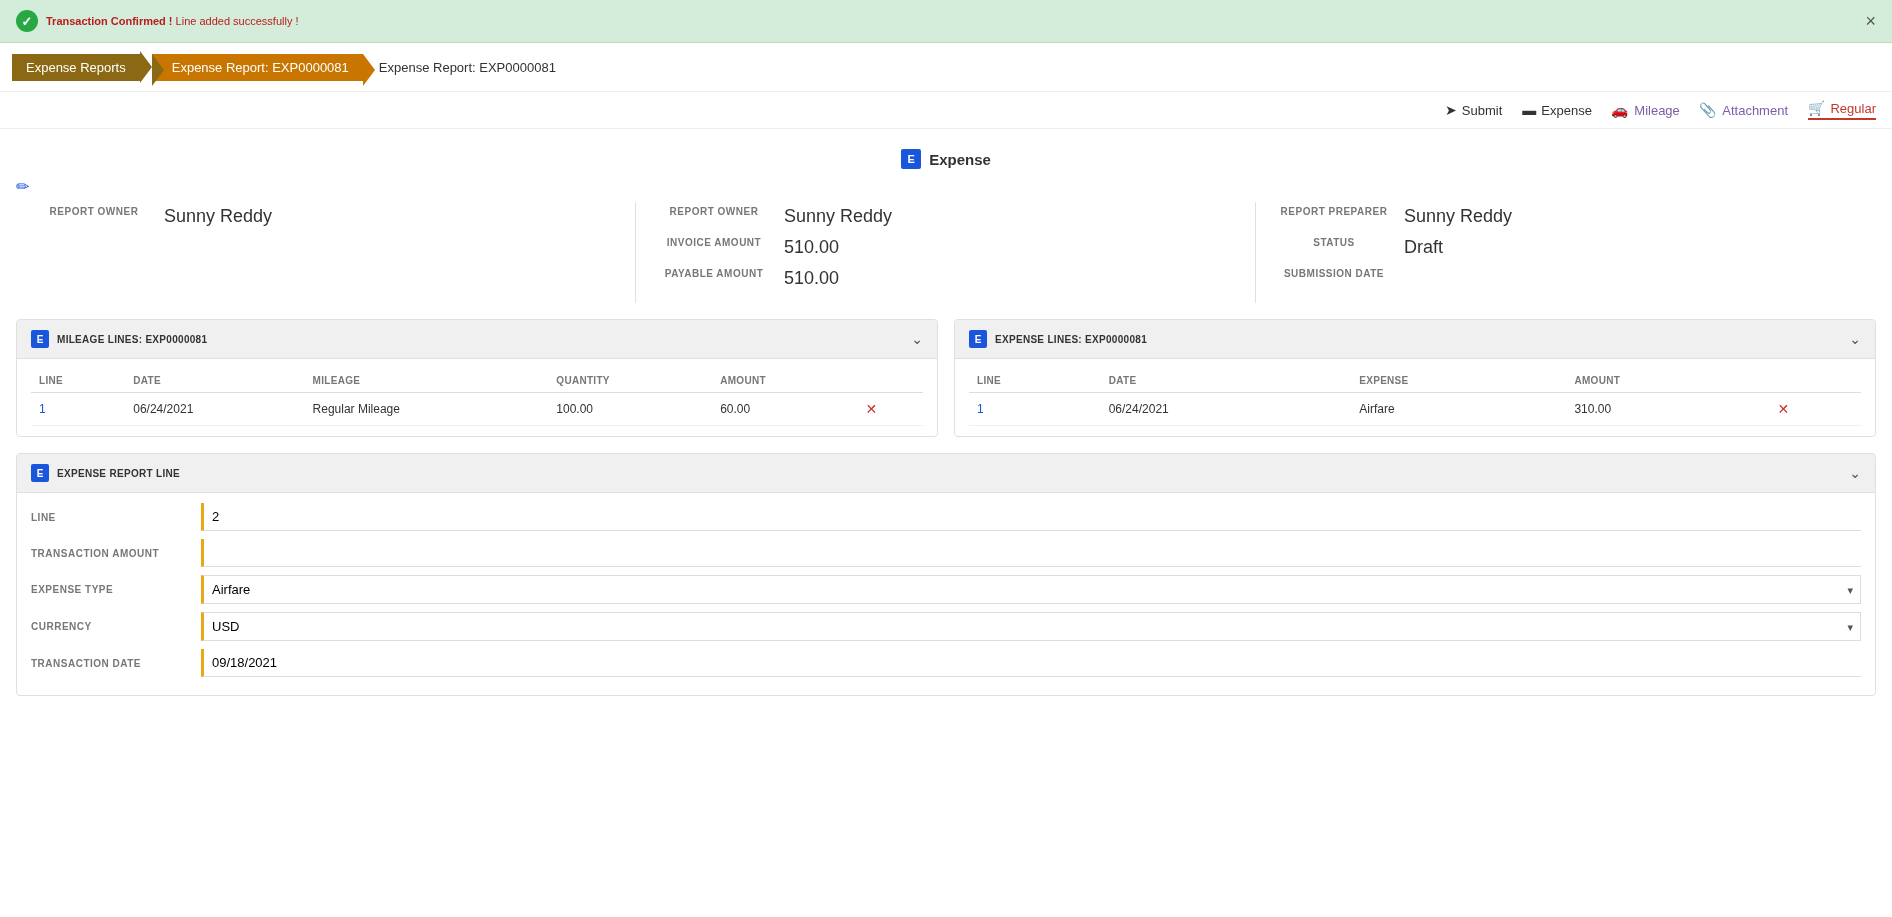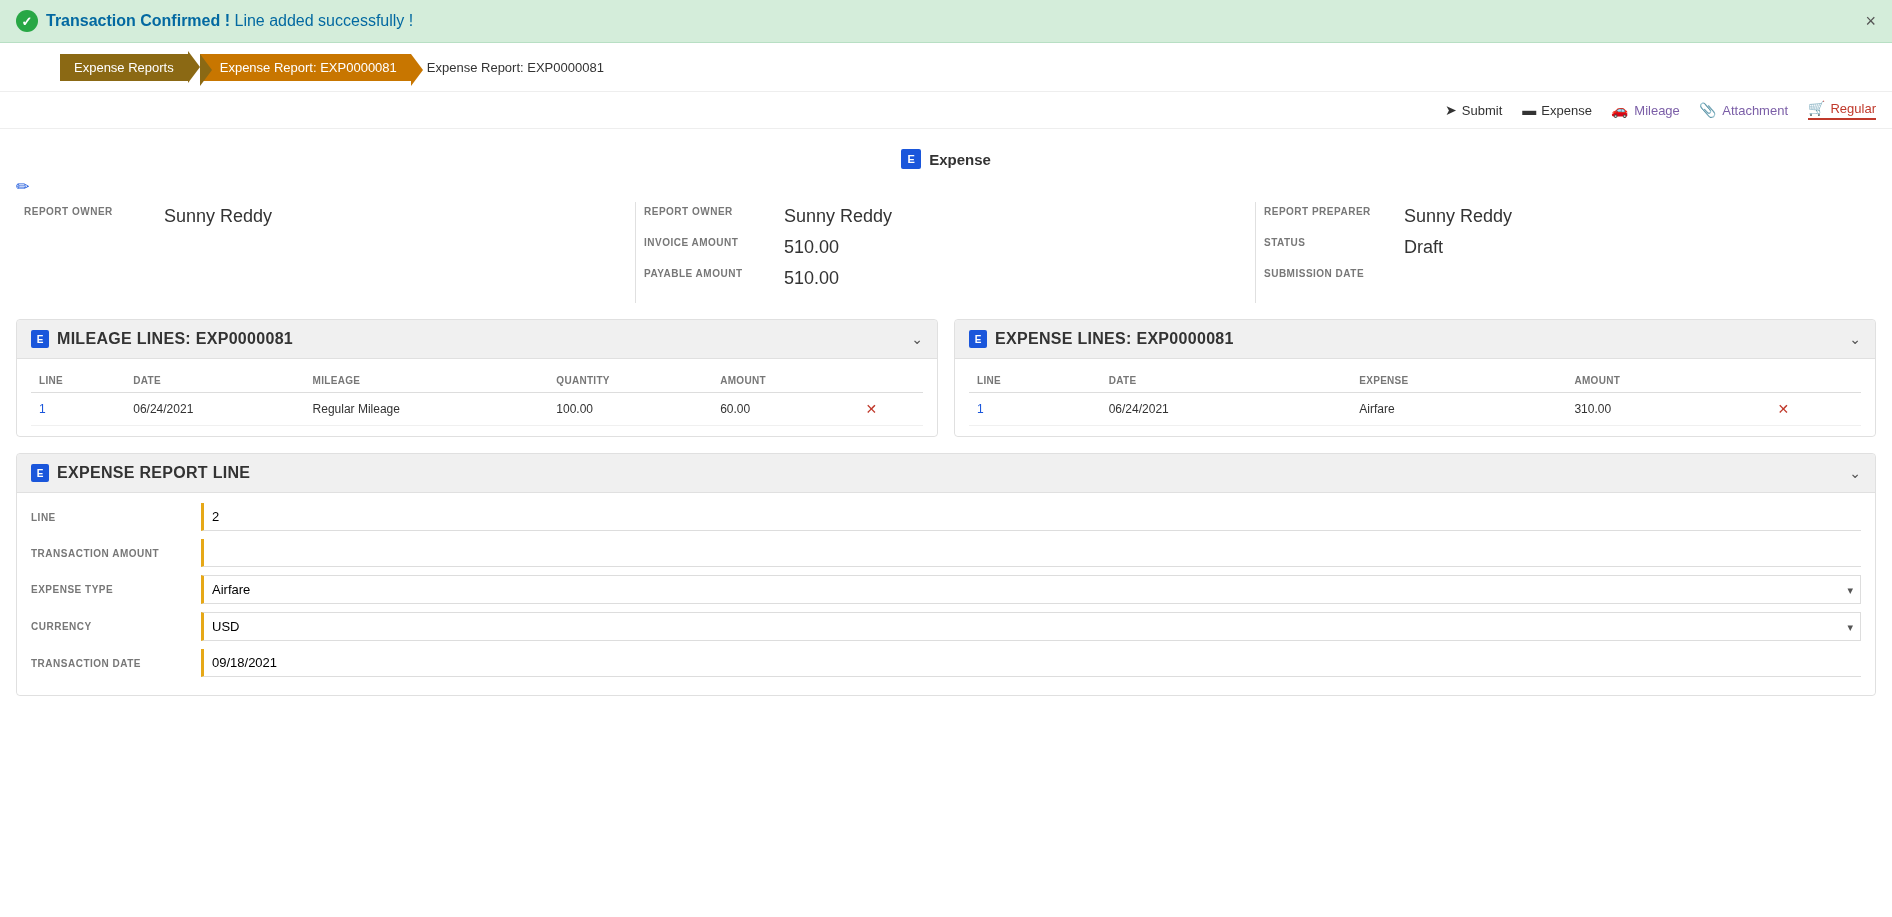--- a/index.html
+++ b/index.html
@@ -20,22 +20,22 @@
       gap: 8px;
     }
     .success-icon {
       width: 22px; height: 22px;
       border-radius: 50%;
       background: #28a745;
       display: flex; align-items: center; justify-content: center;
       color: white; font-size: 13px; font-weight: bold; flex-shrink: 0;
     }
     .success-text {
-      font-size: 16px;
-      color: #0369a1;
+      font-size: 11px;
+      color: #b91c1c;
     }
     .success-text strong { font-weight: 700; }
     .close-btn {
       background: none; border: none; font-size: 18px; cursor: pointer; color: #555;
     }
 
     
     .breadcrumb-bar {
       display: flex;
       align-items: center;
@@ -47,21 +47,20 @@
       display: flex; align-items: center;
     }
     .breadcrumb-link {
       background: #8B6914;
       color: white;
       padding: 6px 14px;
       font-size: 13px;
       cursor: pointer;
       border: none;
       text-decoration: none;
-      margin-left: 48px;
     }
     .breadcrumb-arrow {
       width: 0; height: 0;
       border-top: 16px solid transparent;
       border-bottom: 16px solid transparent;
       border-left: 12px solid #8B6914;
     }
     .breadcrumb-current {
       background: #c87600;
       color: white;
@@ -145,20 +144,21 @@
     .edit-icon {
       color: #1a56db; font-size: 16px; cursor: pointer;
     }
 
     
     .info-grid {
       display: grid;
       grid-template-columns: 1fr 1fr 1fr;
       gap: 0;
       margin-bottom: 16px;
+      text-align: center;
     }
     .info-col {
       padding: 4px 8px;
     }
     .info-col:not(:last-child) {
       border-right: 1px solid #e0e0e0;
     }
     .info-row {
       display: flex;
       align-items: flex-start;
@@ -205,21 +205,21 @@
     }
     .panel-icon {
       width: 18px; height: 18px;
       background: #1a56db;
       color: white;
       display: flex; align-items: center; justify-content: center;
       font-size: 10px; font-weight: bold;
       border-radius: 2px;
     }
     .panel-title {
-      font-size: 16px; font-weight: 700; color: #333; letter-spacing: 0.3px;
+      font-size: 10px; font-weight: 700; color: #333; letter-spacing: 0.3px;
       text-transform: uppercase;
     }
     .panel-chevron {
       font-size: 14px; color: #555; cursor: pointer;
     }
     .panel-body {
       padding: 10px 14px;
       background: #fff;
       border-radius: 0 0 4px 4px;
     }

